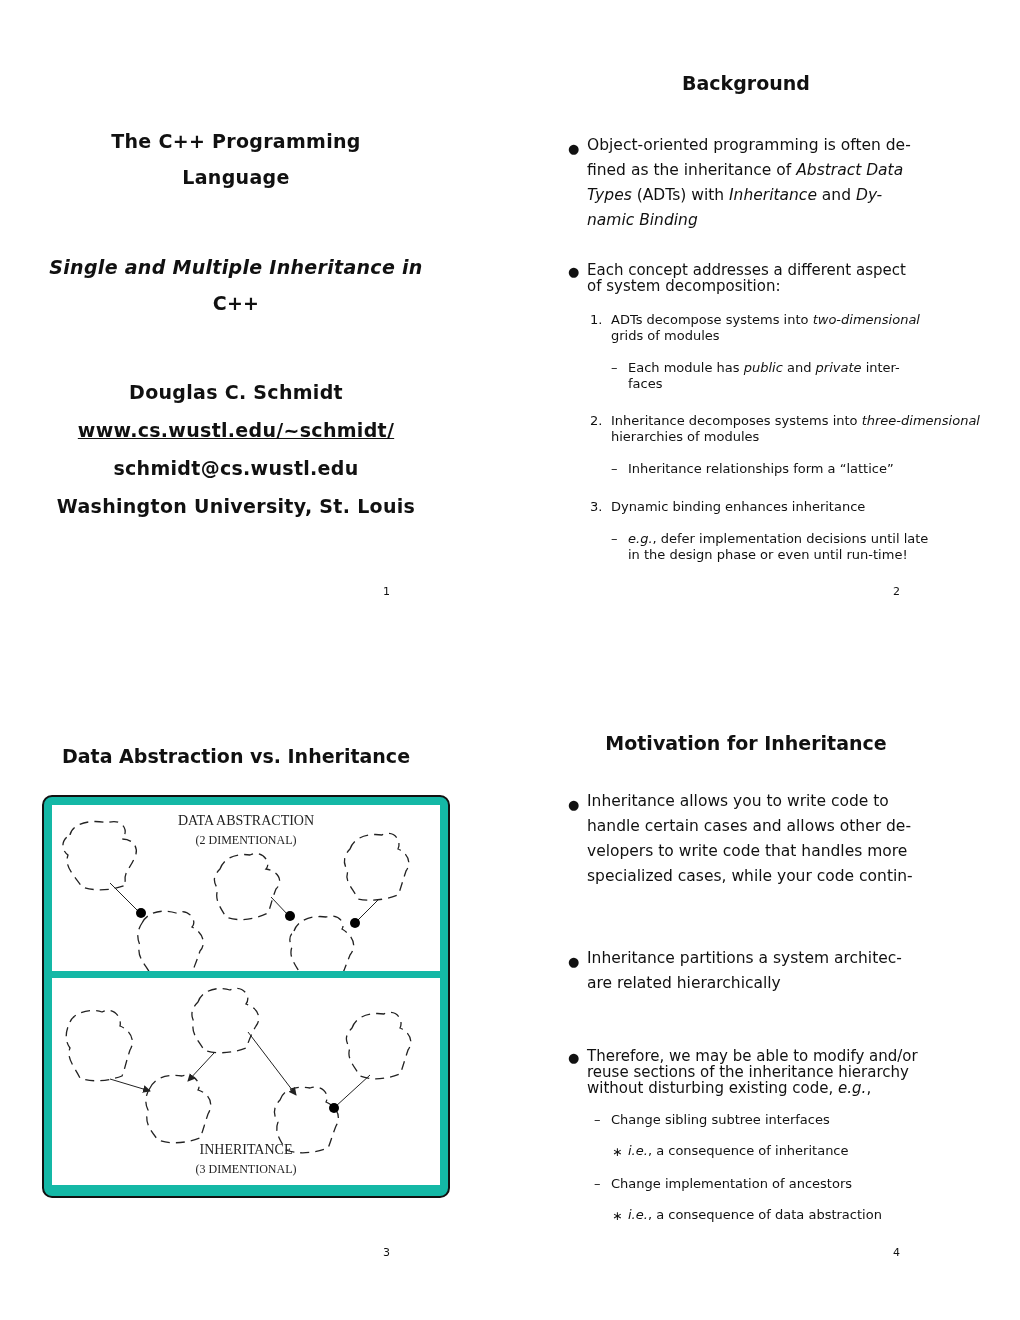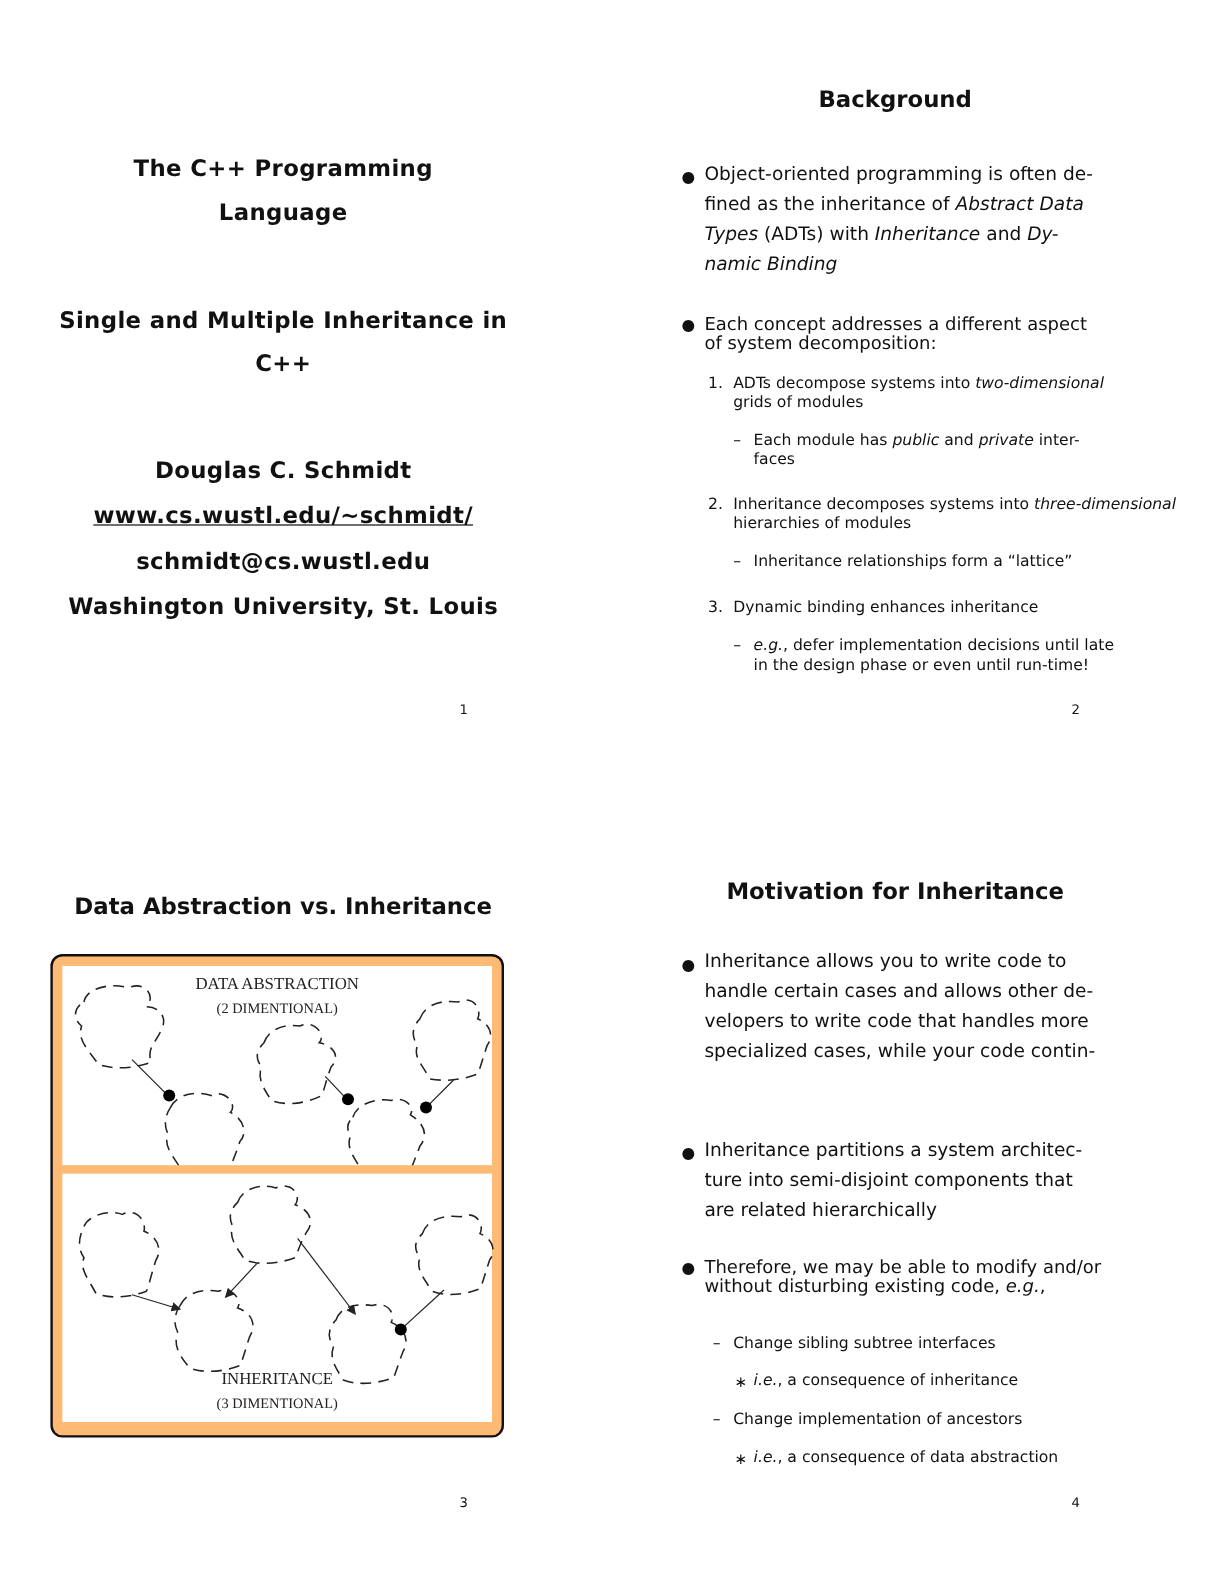--- a/index.html
+++ b/index.html
@@ -11,36 +11,36 @@
   .heading { font-size: 19px; font-weight: bold; }
   .body15 { font-size: 15.5px; line-height: 25px; }
   .body14 { font-size: 14.5px; line-height: 16px; }
   .body13 { font-size: 13px; line-height: 16px; }
   .small { font-size: 12.5px; line-height: 16px; }
   .pnum { font-size: 11px; }
   .bullet { position: absolute; font-size: 13px; }
   em { font-style: italic; }
 
   
-  .diagram { position: absolute; left: 42px; top: 795px; width: 378px; height: 403px;
-             border: 2px solid #111; border-radius: 10px; background: #fdba74; box-sizing: border-box; }
+  .diagram { position: absolute; left: 42px; top: 795px; width: 408px; height: 403px;
+             border: 2px solid #111; border-radius: 10px; background: #14b8a6; box-sizing: border-box; }
   .panel { position: absolute; left: 8px; right: 8px; background: #fff; }
   .panel.top { top: 8px; height: 166px; }
   .panel.bottom { top: 181px; height: 207px; }
   .dlabel { position: absolute; width: 100%; text-align: center;
             font-family: "Liberation Serif", serif; font-size: 14px; color: #222; }
   .dsub { font-size: 12px; }
 </style>
 </head>
 <body>
 
 <div>
   <div class="abs center title-lg" style="left:40px; width:392px; top:130px;">The C++ Programming</div>
   <div class="abs center title-lg" style="left:40px; width:392px; top:166px;">Language</div>
-  <div class="abs center title-lg" style="left:40px; width:392px; top:256px;">Single and Multiple Inheritance in</div>
+  <div class="abs center title-lg" style="left:40px; width:392px; top:256px;font-style:italic;">Single and Multiple Inheritance in</div>
   <div class="abs center title-lg" style="left:40px; width:392px; top:292px;">C++</div>
   <div class="abs center title-lg" style="left:40px; width:392px; top:381px;">Douglas C. Schmidt</div>
   <div class="abs center title-lg" style="left:40px; width:392px; top:419px;text-decoration:underline;">www.cs.wustl.edu/~schmidt/</div>
   <div class="abs center title-lg" style="left:40px; width:392px; top:457px;">schmidt@cs.wustl.edu</div>
   <div class="abs center title-lg" style="left:40px; width:392px; top:495px;">Washington University, St. Louis</div>
   <div class="abs pnum" style="left:383px; top:585px;">1</div>
 </div>
 
 <div>
   <div class="abs heading center" style="left:560px; width:372px; top:72px;">Background</div>
@@ -153,27 +153,27 @@
   <div class="abs body15" style="left:587px; top:789px; width:380px;">
     <div>Inheritance allows you to write code to</div>
     <div>handle certain cases and allows other de-</div>
     <div>velopers to write code that handles more</div>
     <div>specialized cases, while your code contin-</div>
   </div>
 
   <span class="bullet" style="left:568px; top:954px;">●</span>
   <div class="abs body15" style="left:587px; top:946px; width:380px;">
     <div>Inheritance partitions a system architec-</div>
-    <div>ture into semi-disjoint components that</div>
     <div>are related hierarchically</div>
   </div>
 
   <span class="bullet" style="left:568px; top:1050px;">●</span>
   <div class="abs body14" style="left:587px; top:1048px; width:400px; font-size:15px;">
     <div>Therefore, we may be able to modify and/or</div>
+    <div>reuse sections of the inheritance hierarchy</div>
     <div><span>without disturbing existing code, </span><em>e.g.</em><span>,</span></div>
   </div>
 
   <div class="abs body13" style="left:594px; top:1112px;">–</div>
   <div class="abs body13" style="left:611px; top:1112px;">Change sibling subtree interfaces</div>
   <div class="abs small" style="left:612px; top:1144px;">∗</div>
   <div class="abs body13" style="left:628px; top:1143px;"><em>i.e.</em><span>, a consequence of inheritance</span></div>
 
   <div class="abs body13" style="left:594px; top:1176px;">–</div>
   <div class="abs body13" style="left:611px; top:1176px;">Change implementation of ancestors</div>

